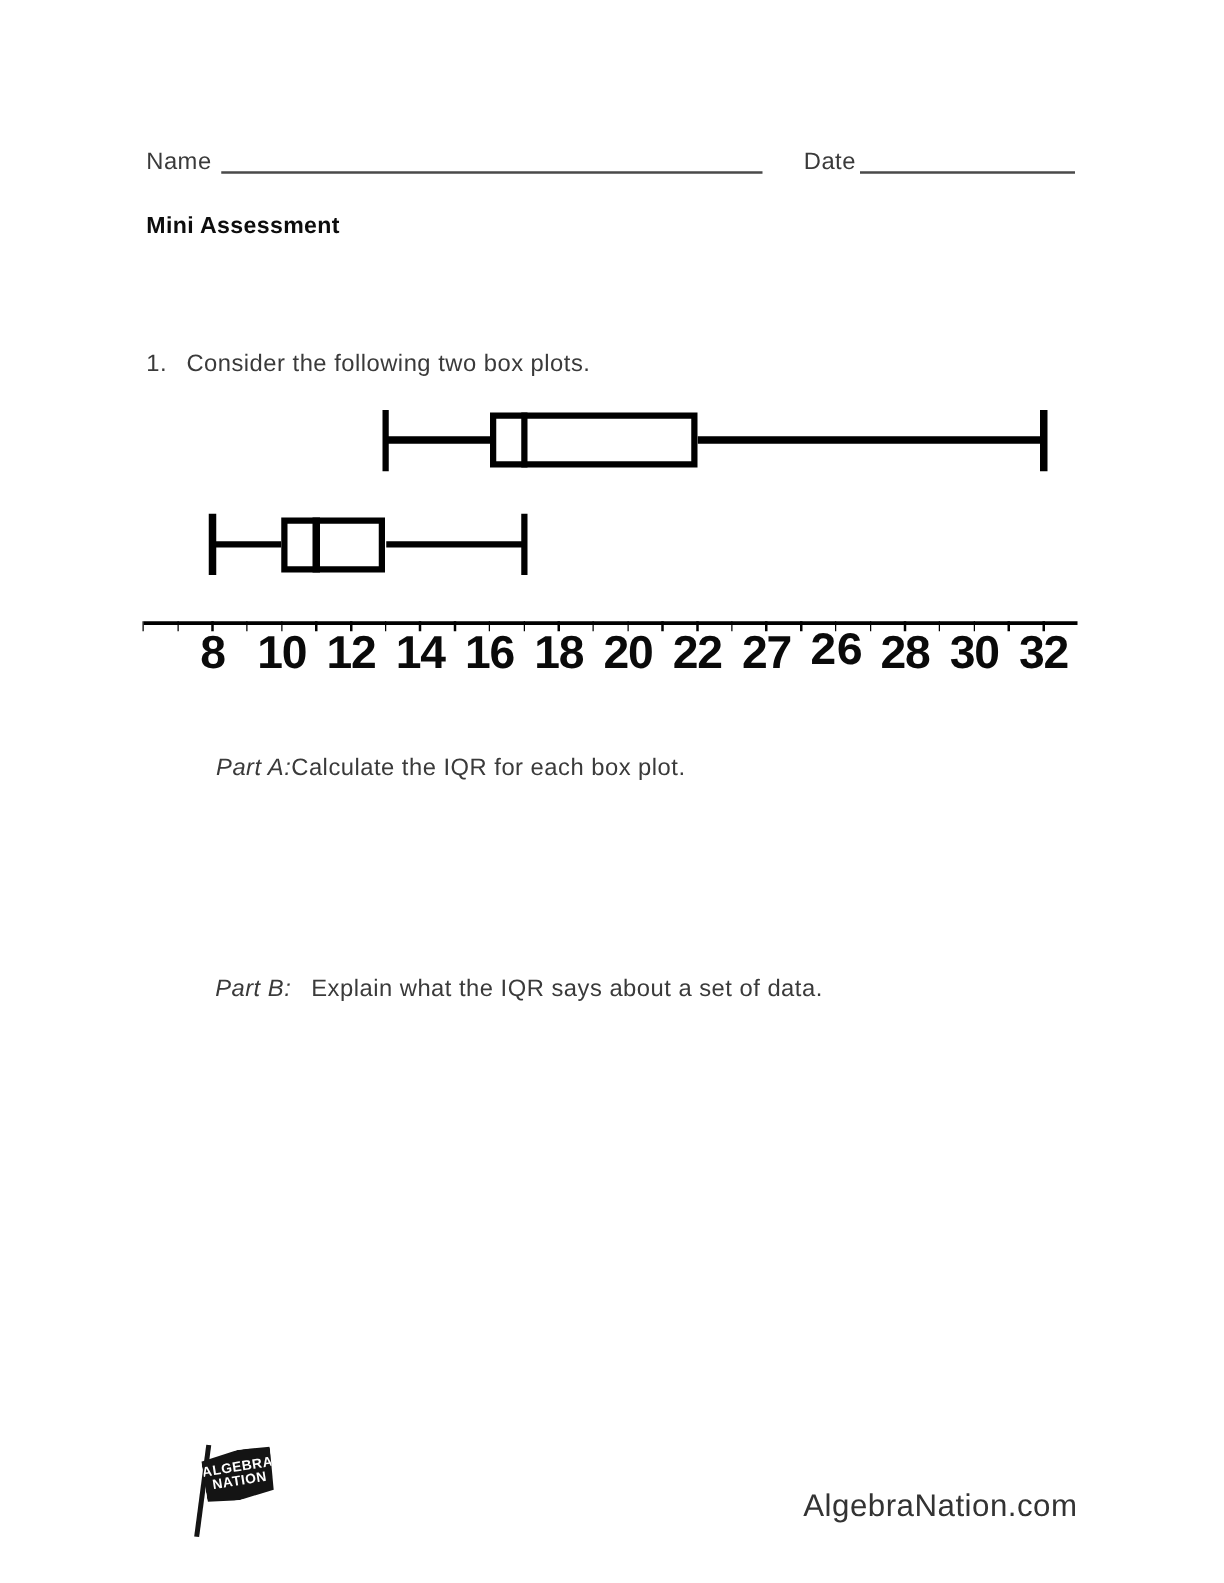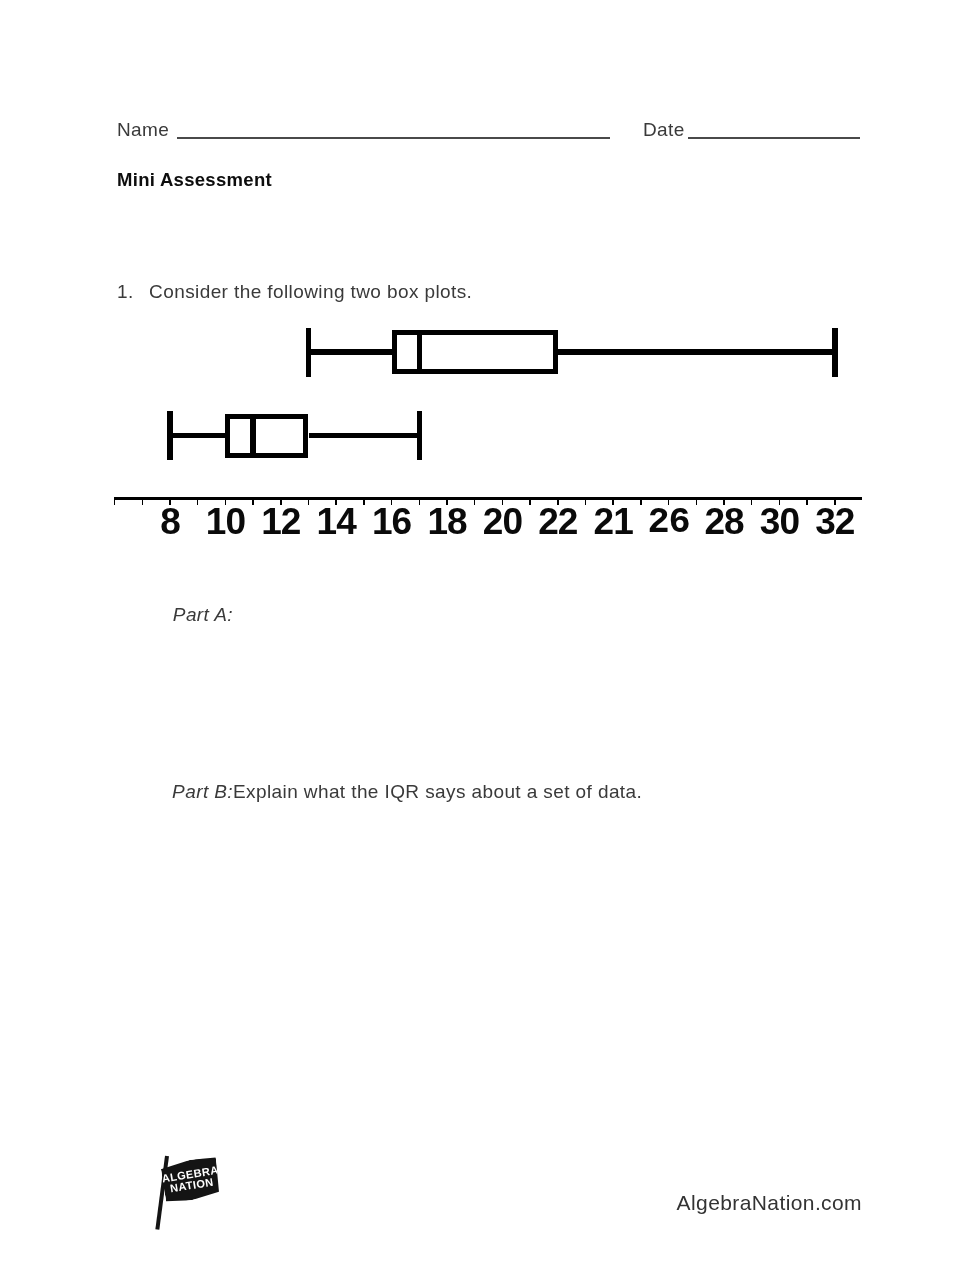--- a/index.html
+++ b/index.html
@@ -27,21 +27,21 @@
              letter-spacing:-1px;color:#0a0a0a;line-height:34px;}
   
   .logo{position:absolute;left:156px;top:1151px;width:80px;height:90px;}
   .pole{position:absolute;left:9px;top:5px;width:3.5px;height:74px;background:#141414;
         transform:rotate(7.5deg);transform-origin:top center;}
   .flag{position:absolute;left:7px;top:9px;width:56px;height:40px;background:#141414;
         transform:rotate(-9deg);
         clip-path:polygon(0 12%,55% 0,100% 4%,96% 90%,45% 100%,0 93%);
         display:flex;flex-direction:column;align-items:center;justify-content:center;}
   .flag span{color:#ffffff;font-weight:bold;font-size:11px;line-height:11.5px;letter-spacing:0.4px;}
-  .site{position:absolute;right:117px;top:1191px;font-size:21px;letter-spacing:0.4px;color:#333333;}
+  .site{position:absolute;right:117px;top:1191px;font-size:25px;letter-spacing:0.4px;color:#333333;}
 </style>
 </head>
 <body>
 
 <span class="abs body-text" style="left:117px;top:119px;">Name</span>
 <span class="abs write-line" style="left:177px;top:120px;width:433px;"></span>
 <span class="abs body-text" style="left:643px;top:119px;">Date</span>
 <span class="abs write-line" style="left:688px;top:120px;width:172px;"></span>
 
 <div class="abs headings" style="left:117px;top:167px;">
@@ -95,32 +95,33 @@
     <div class="fig-el" style="left: 806.3px; top: 497px; width: 1.6px; height: 7.5px;"></div>
     <div class="fig-el" style="left: 834px; top: 497px; width: 1.6px; height: 7.5px;"></div>
     <div class="fig-label" style="left: 138px; top: 505px;">8</div>
     <div class="fig-label" style="left: 193.4px; top: 505px;">10</div>
     <div class="fig-label" style="left: 248.8px; top: 505px;">12</div>
     <div class="fig-label" style="left: 304.2px; top: 505px;">14</div>
     <div class="fig-label" style="left: 359.6px; top: 505px;">16</div>
     <div class="fig-label" style="left: 415px; top: 505px;">18</div>
     <div class="fig-label" style="left: 470.4px; top: 505px;">20</div>
     <div class="fig-label" style="left: 525.8px; top: 505px;">22</div>
-    <div class="fig-label" style="left: 581.2px; top: 505px;">21</div>
+    <div class="fig-label" style="left: 581.2px; top: 505px;">27</div>
     <div class="fig-label" style="left: 636.6px; top: 505px; font-family: Liberation Mono, monospace;">26</div>
     <div class="fig-label" style="left: 692px; top: 505px;">28</div>
     <div class="fig-label" style="left: 747.4px; top: 505px;">30</div>
     <div class="fig-label" style="left: 802.8px; top: 505px;">32</div>
   </div>
 
 <div class="abs part-row body-text" style="left:145px;top:604px;width:700px;">
   <span class="part-label">Part A:</span>
+  <span>Calculate the IQR for each box plot.</span>
 </div>
 
-<div class="abs part-row body-text" style="left:145px;top:781px;width:740px;">
+<div class="abs part-row body-text" style="left:145px;top:781px;width:740px;gap:16px;">
   <span class="part-label">Part B:</span>
   <span>Explain what the IQR says about a set of data.</span>
 </div>
 
 <div class="logo">
   <div class="pole"></div>
   <div class="flag">
     <span>ALGEBRA</span>
     <span>NATION</span>
   </div>

